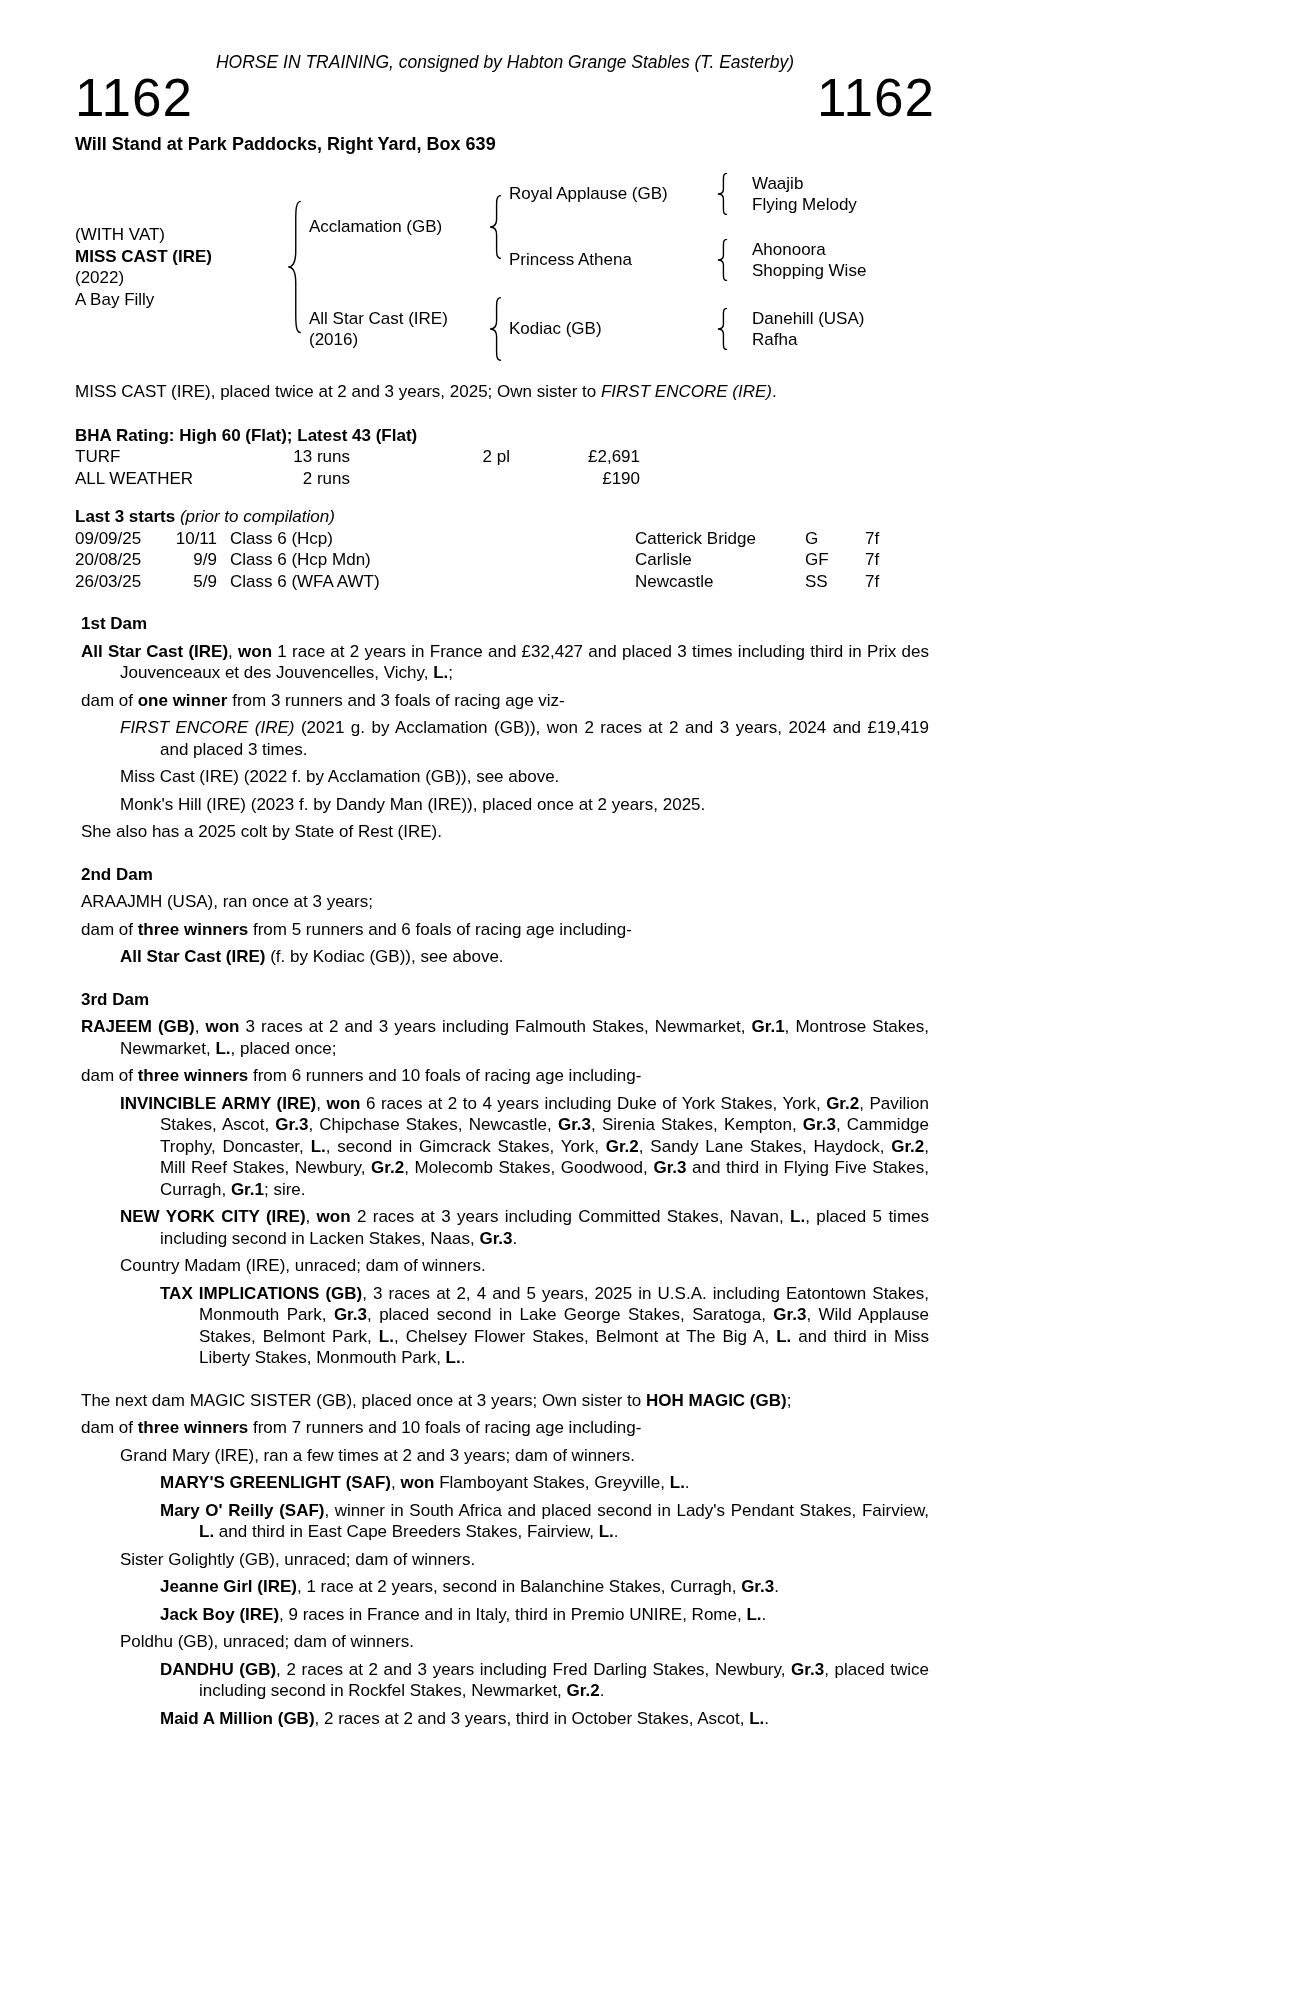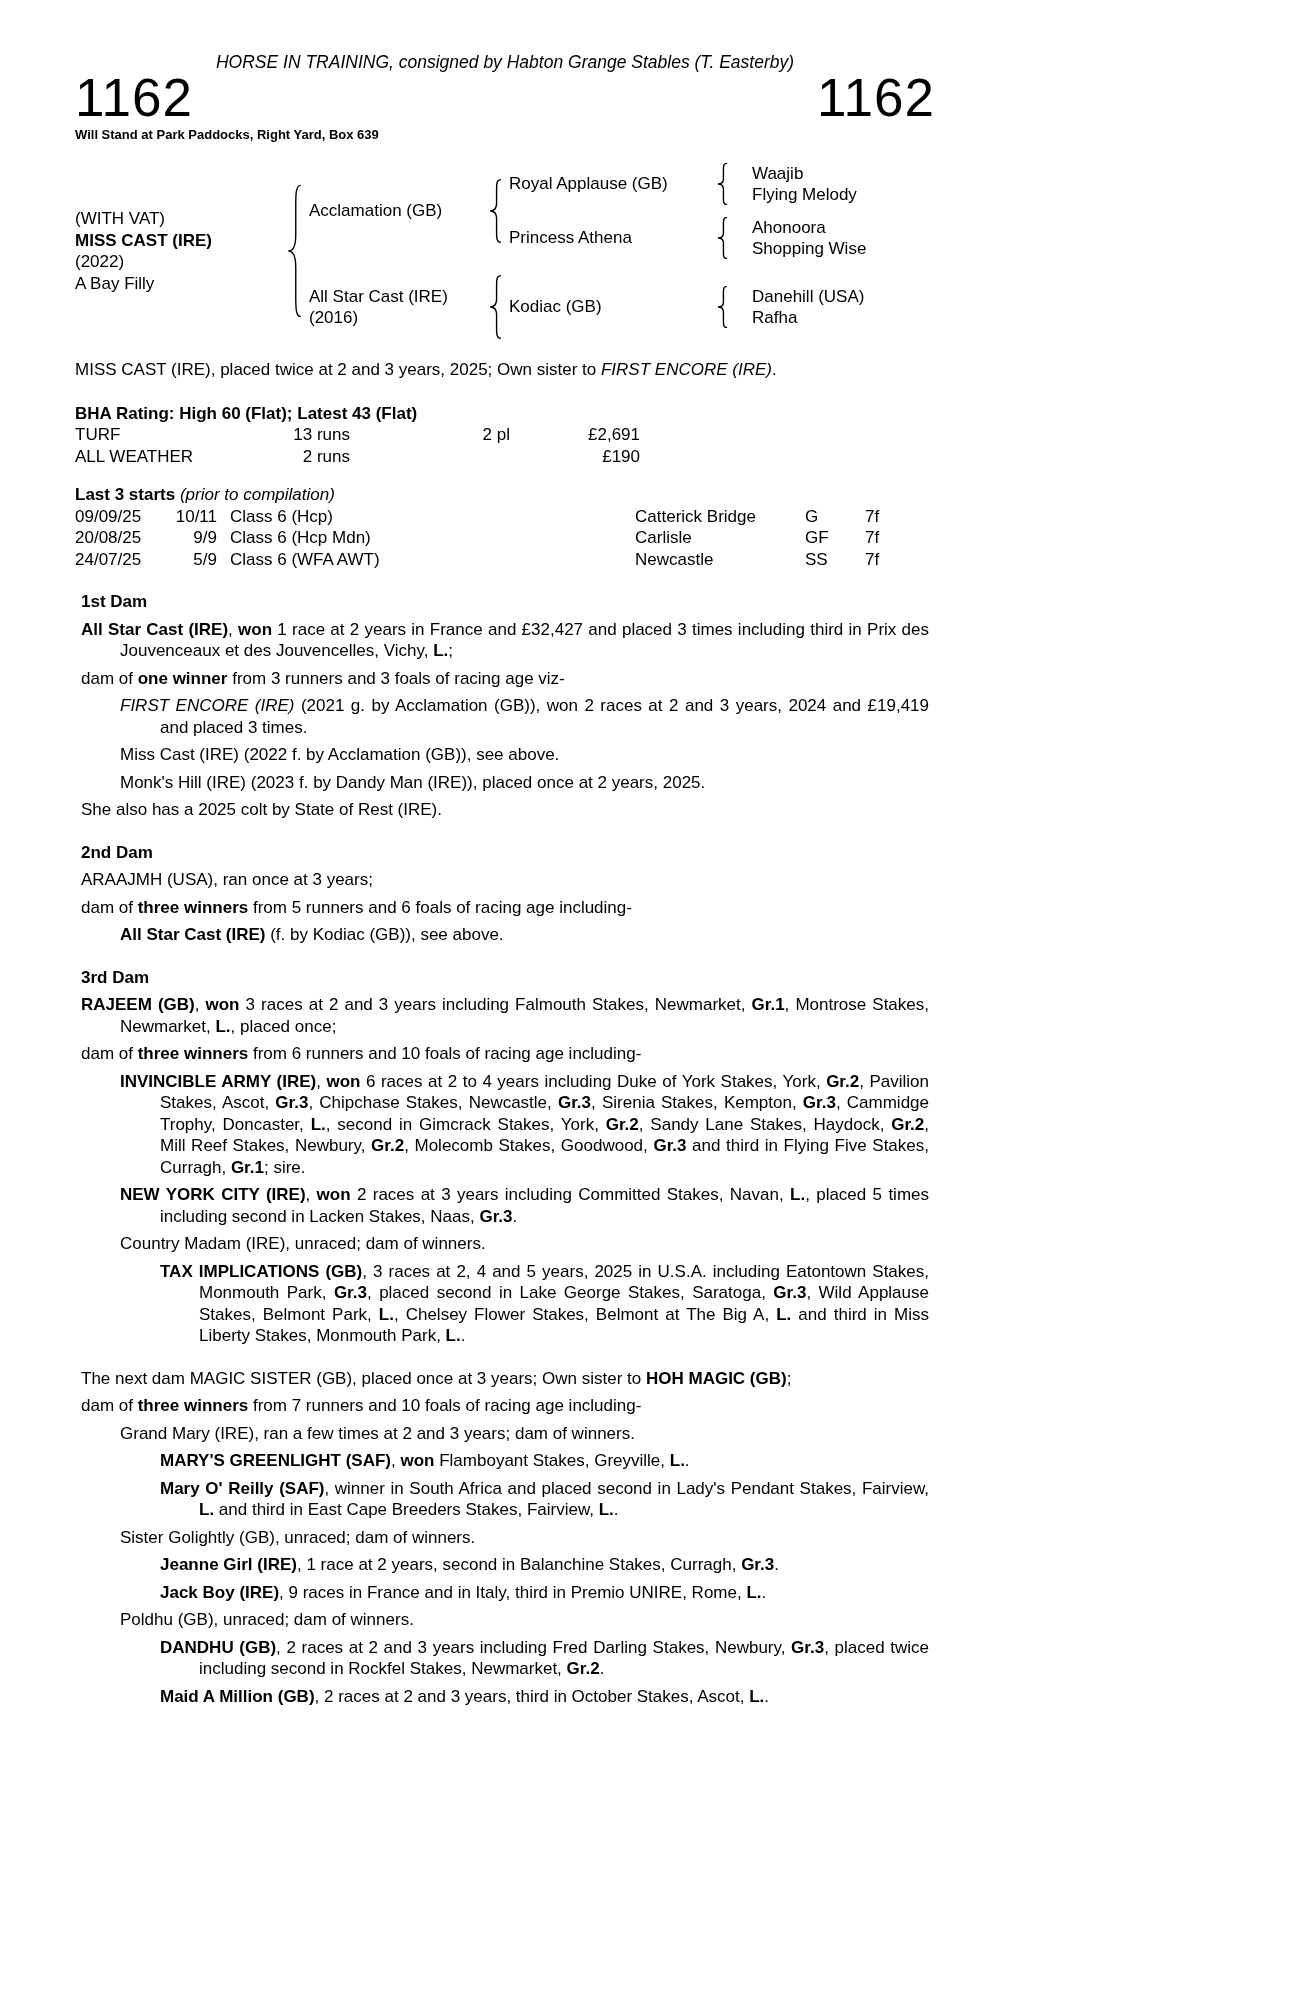--- a/index.html
+++ b/index.html
@@ -7,35 +7,35 @@
   body { font-family:"Liberation Sans","DejaVu Sans",sans-serif; color:#000; }
   .page { width:1186px; height:2000px; background:#fff; overflow:hidden; }
   .content { width:860px; margin-left:75px; padding-top:52px; font-size:17px; line-height:21.5px; }
 
   .b { font-weight:bold; }
   .i { font-style:italic; }
 
   .consign-line { text-align:center; font-style:italic; font-size:17.5px; }
   .lot-row { display:flex; justify-content:space-between; align-items:baseline; margin-top:2px; }
   .lot { font-size:53px; font-weight:normal; line-height:44px; letter-spacing:1px; }
-  .stand-line { font-weight:bold; font-size:13px; margin-top:4px; }
+  .stand-line { font-weight:bold; font-size:18px; margin-top:14px; }
 
   
   .pedigree { display:flex; align-items:center; margin-top:18px; }
   .ped-subject { width:212px; line-height:21.5px; }
   .ped-subject .name { font-weight:bold; }
   .brace { flex:0 0 auto; display:block; }
   .brace path { fill:none; stroke:#000; stroke-width:1.4; vector-effect:non-scaling-stroke; }
   .brace.big { width:15px; height:134px; }
   .brace.mid { width:13px; height:64px; }
   .brace.small { width:11px; height:42px; }
   .ped-gen1 { display:flex; flex-direction:column; gap:16px; margin-left:7px; }
   .ped-half { display:flex; align-items:center; }
   .ped-parent { width:180px; line-height:21.5px; }
-  .ped-gps { display:flex; flex-direction:column; gap:12px; margin-left:7px; }
+  .ped-gps { display:flex; flex-direction:column; gap:24px; margin-left:7px; }
   .ped-gp-row { display:flex; align-items:center; }
   .ped-gp-name { width:208px; }
   .ped-ggps { margin-left:24px; line-height:21px; }
 
   
   .summary { margin-top:20px; }
   .bha { margin-top:22px; }
   .bha-grid { display:grid; grid-template-columns:210px 65px 160px 130px; }
   .bha-grid .num { text-align:right; }
   .starts { margin-top:17px; }
@@ -164,21 +164,21 @@
         <div>G</div>
         <div>7f</div>
 
         <div>20/08/25</div>
         <div class="pos">9/9</div>
         <div class="race">Class 6 (Hcp Mdn)</div>
         <div>Carlisle</div>
         <div>GF</div>
         <div>7f</div>
 
-        <div>24/07/25</div>
+        <div>26/03/25</div>
         <div class="pos">5/9</div>
         <div class="race">Class 6 (WFA AWT)</div>
         <div>Newcastle</div>
         <div>SS</div>
         <div>7f</div>
       </div>
     </div>
 
     <div class="bodytext">
         <div class="para heading gap"><span class="b">1st Dam</span></div>

